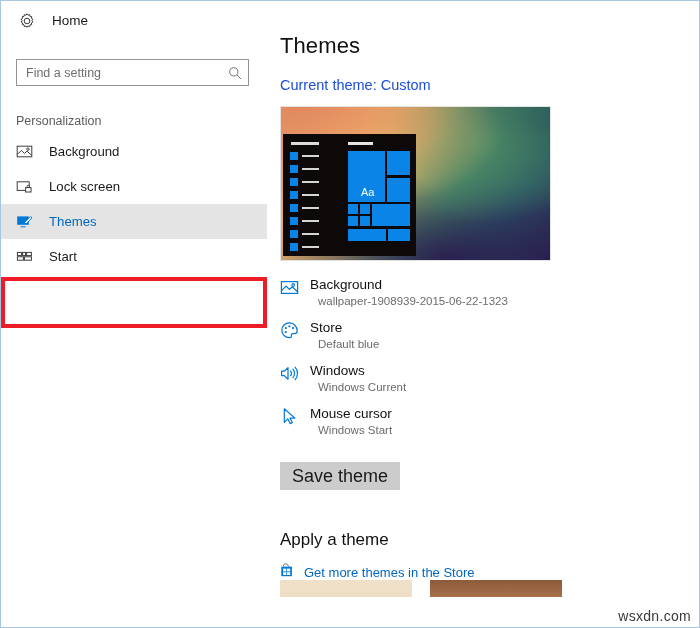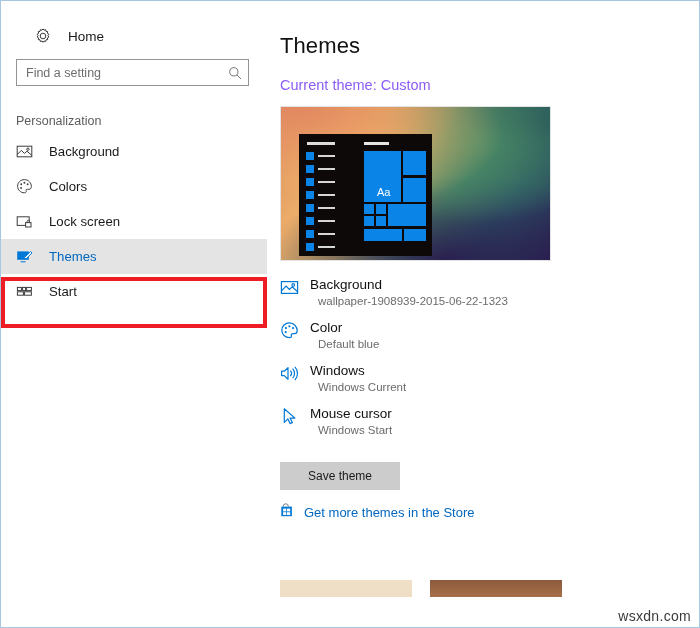--- a/index.html
+++ b/index.html
@@ -72,23 +72,23 @@
   #sidebar {
     width: 266px;
     flex: 0 0 266px;
     background: #ffffff;
     padding-top: 12px;
     position: relative;
   }
 
   #home-row {
     display: flex;
-    align-items: flex-end;
+    align-items: flex-start;
     height: 31px;
-    padding-left: 34px;
+    padding-left: 18px;
     cursor: pointer;
   }
   .nav-ico {
     width: 22px;
     flex: 0 0 22px;
     display: flex;
     align-items: center;
     justify-content: flex-start;
     color: #3c3c3c;
   }
@@ -174,21 +174,21 @@
   }
   #page-title {
     font-size: 22px;
     font-weight: normal;
     color: #111;
     letter-spacing: .1px;
   }
   #current-theme {
     margin-top: 18px;
     font-size: 14.5px;
-    color: #8b5cf6;
+    color: #1d4ed8;
   }
 
   
   #preview {
     margin-top: 13px;
     width: 271px;
     height: 155px;
     position: relative;
     overflow: hidden;
     border: 1px solid #e3e3e3;
@@ -199,21 +199,21 @@
     background:
       radial-gradient(120% 100% at 8% 0%, rgba(226,135,97,0.95) 0%, rgba(226,135,97,0) 48%),
       radial-gradient(95% 85% at 30% 18%, rgba(243,182,106,0.98) 0%, rgba(243,182,106,0) 55%),
       radial-gradient(85% 90% at 72% 24%, rgba(77,142,102,0.92) 0%, rgba(77,142,102,0) 58%),
       radial-gradient(95% 95% at 98% 12%, rgba(30,70,86,0.95) 0%, rgba(30,70,86,0) 60%),
       radial-gradient(110% 90% at 62% 100%, rgba(42,28,78,0.95) 0%, rgba(42,28,78,0) 62%),
       linear-gradient(128deg, #d98a5e 0%, #edae6a 26%, #b9a868 45%, #4a8a69 62%, #2c5a6a 78%, #2b2050 100%);
   }
   #preview-startmenu {
     position: absolute;
-    left: 18px;
+    left: 2px;
     top: 27px;
     width: 133px;
     height: 122px;
     background: #0d0909;
   }
   .sm-railbar {
     position: absolute;
     left: 8px;
     width: 28px;
     height: 3px;
@@ -284,21 +284,21 @@
     margin-left: 8px;
   }
 
   
   #save-theme {
     margin-top: 14px;
     width: 120px;
     height: 28px;
     background: #cccccc;
     border: 1px solid #cccccc;
-    font-size: 12px;
+    font-size: 18px;
     font-family: "Liberation Sans", sans-serif;
     color: #1a1a1a;
     cursor: pointer;
   }
 
   #apply-head {
     margin-top: 40px;
     font-size: 17px;
     font-weight: normal;
     color: #111;
@@ -381,35 +381,20 @@
         <span class="nav-ico">
           <svg width="17" height="17" viewBox="0 0 17 17">
             <rect x="1.2" y="3.2" width="14.6" height="10.6" fill="none" stroke="#3c3c3c" stroke-width="1"></rect>
             <path d="M1.2 11.6 L5.4 7.4 L8.4 10.4 L11 8.2 L15.8 12.4" fill="none" stroke="#3c3c3c" stroke-width="1"></path>
             <circle cx="11.9" cy="6.2" r="1.2" fill="none" stroke="#3c3c3c" stroke-width="1"></circle>
           </svg>
         </span>
         <span class="label">Background</span>
       </div>
 
-      <div class="nav-item">
-        <span class="nav-ico">
-          <svg width="17" height="17" viewBox="0 0 17 17">
-            <path fill="none" stroke="#3c3c3c" stroke-width="1" d="M8.5 1.6 C4.6 1.6 1.6 4.5 1.6 8.2 C1.6 11.9 4.6 14.8 8.5 14.8
-                 C9.8 14.8 10.3 14 10.3 13.3 C10.3 12.5 9.7 12 10.4 11.5
-                 C11 11.1 12 11.3 12.9 11.3 C14.3 11.3 15.4 10.3 15.4 8.6
-                 C15.4 4.9 12.3 1.6 8.5 1.6 Z"></path>
-            <circle cx="5.2" cy="6.3" r="0.95" fill="#3c3c3c"></circle>
-            <circle cx="8.4" cy="4.7" r="0.95" fill="#3c3c3c"></circle>
-            <circle cx="11.6" cy="6.3" r="0.95" fill="#3c3c3c"></circle>
-            <circle cx="5.1" cy="9.9" r="0.95" fill="#3c3c3c"></circle>
-          </svg>
-        </span>
-        <span class="label">Colors</span>
-      </div>
 
       <div class="nav-item">
         <span class="nav-ico">
           <svg width="17" height="17" viewBox="0 0 17 17">
             <rect x="1.2" y="3.8" width="12" height="8.6" fill="none" stroke="#3c3c3c" stroke-width="1"></rect>
             <rect x="9.6" y="9.6" width="5.4" height="4.4" fill="#ffffff" stroke="#3c3c3c" stroke-width="1"></rect>
             <path d="M11.1 9.6 L11.1 8.4 A1.2 1.2 0 0 1 13.5 8.4 L13.5 9.6" fill="none" stroke="#3c3c3c" stroke-width="0.9"></path>
           </svg>
         </span>
         <span class="label">Lock screen</span>
@@ -510,21 +495,21 @@
                    C10.9 16.6 11.5 15.8 11.5 15 C11.5 14.1 10.8 13.5 11.6 13
                    C12.3 12.5 13.4 12.7 14.4 12.7 C15.9 12.7 17.2 11.6 17.2 9.7
                    C17.2 5.6 13.7 1.8 9.5 1.8 Z"></path>
               <circle cx="5.9" cy="7.1" r="1.1" fill="#0078d7"></circle>
               <circle cx="9.4" cy="5.3" r="1.1" fill="#0078d7"></circle>
               <circle cx="13" cy="7.1" r="1.1" fill="#0078d7"></circle>
               <circle cx="5.7" cy="11.1" r="1.1" fill="#0078d7"></circle>
             </svg>
           </span>
           <span>
-            <div class="srow-title">Color</div>
+            <div class="srow-title">Store</div>
             <div class="srow-sub">Default blue</div>
           </span>
         </div>
 
         <div class="srow">
           <span class="srow-ico">
             <svg width="19" height="19" viewBox="0 0 19 19">
               <path d="M1.6 7.2 L4.3 7.2 L8 3.6 L8 15.2 L4.3 11.6 L1.6 11.6 Z" fill="none" stroke="#0078d7" stroke-width="1.2" stroke-linejoin="round"></path>
               <path d="M10.3 6.6 A4.2 4.2 0 0 1 10.3 12.2" fill="none" stroke="#0078d7" stroke-width="1.2"></path>
               <path d="M12.6 4.6 A7 7 0 0 1 12.6 14.2" fill="none" stroke="#0078d7" stroke-width="1.2"></path>
@@ -545,20 +530,21 @@
           </span>
           <span>
             <div class="srow-title">Mouse cursor</div>
             <div class="srow-sub">Windows Start</div>
           </span>
         </div>
       </div>
 
       <button id="save-theme">Save theme</button>
 
+      <h2 id="apply-head">Apply a theme</h2>
 
       <div id="store-link-row">
         <span>
           <svg width="15" height="15" viewBox="0 0 15 15">
             <path d="M3.2 3.4 A2.6 2.6 0 0 1 8.4 3.4" fill="none" stroke="#7a7a7a" stroke-width="1"></path>
             <rect x="1.3" y="3.6" width="10.6" height="9.6" fill="#0078d7"></rect>
             <rect x="3.1" y="5.6" width="3.2" height="2.8" fill="#ffffff"></rect>
             <rect x="7.0" y="5.6" width="3.2" height="2.8" fill="#ffffff"></rect>
             <rect x="3.1" y="9.2" width="3.2" height="2.8" fill="#ffffff"></rect>
             <rect x="7.0" y="9.2" width="3.2" height="2.8" fill="#ffffff"></rect>

